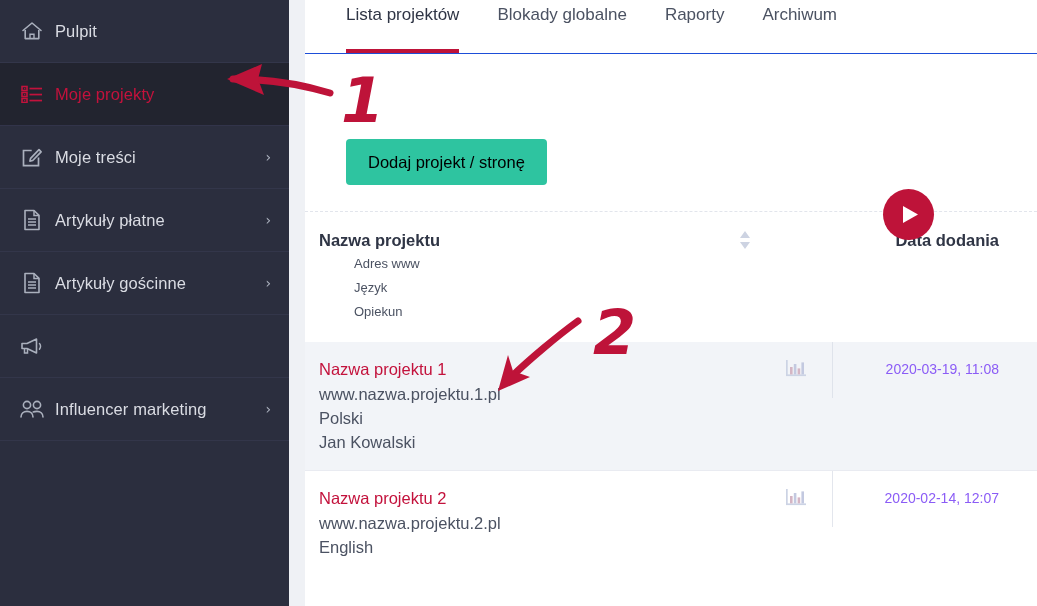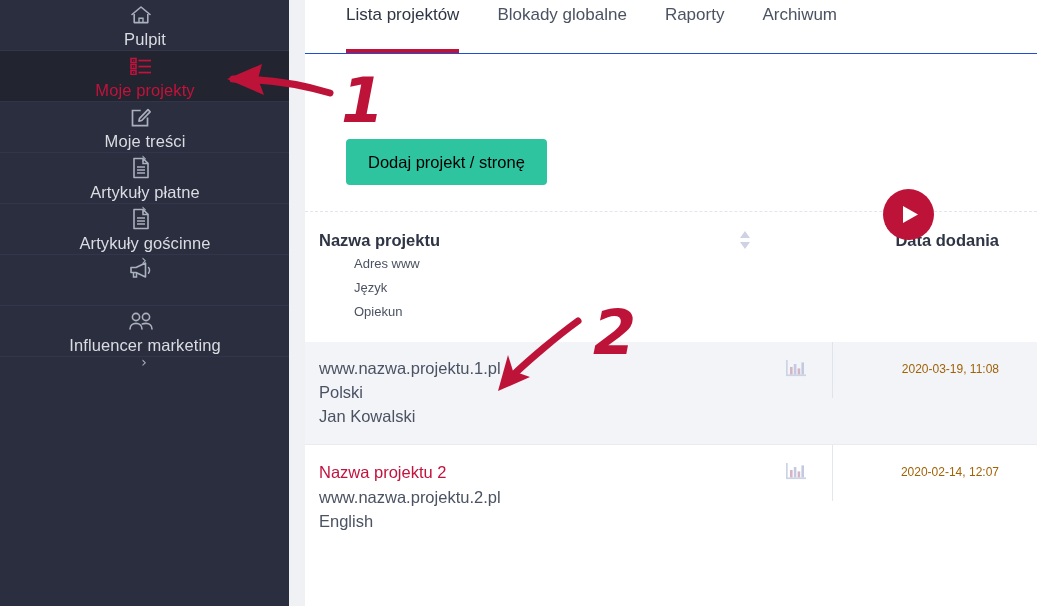--- a/index.html
+++ b/index.html
@@ -26,31 +26,30 @@
     height: 606px;
     background: #2b2e3e;
     flex: 0 0 289px;
     display: flex;
     flex-direction: column;
     position: relative;
     z-index: 2;
   }
 
   .nav-item {
-    height: 51px;
+    height: 63px;
     display: flex;
     align-items: center;
     padding: 0 16px 0 17px;
     color: #dadce3;
     font-size: 16.5px;
     border-bottom: 1px solid #33364a;
     position: relative;
     cursor: pointer;
     white-space: nowrap;
-    flex-direction: column;
   }
   .nav-item:first-child { border-top: none; }
   .nav-item.active {
     background: #22242f;
     color: #c3123c;
     border-bottom: 1px solid #32344a;
   }
 
   .nav-icon {
     width: 30px;
@@ -241,22 +240,22 @@
     line-height: 26px;
     cursor: pointer;
     display: inline-block;
   }
   .row-sub {
     font-size: 16.5px;
     color: #4b5262;
     line-height: 24px;
   }
   .row-date {
-    font-size: 12px;
-    color: #a16207;
+    font-size: 14px;
+    color: #8b5cf6;
     line-height: 26px;
     padding-right: 14px;
   }
 
   .chart-icon { width: 20px; height: 18px; display: block; }
 
   
   .annotations {
     position: absolute;
     left: 0; top: 0;
@@ -410,20 +409,21 @@
           </span>
         </div>
         <div class="col-icon"></div>
         <div class="col-date">
           <div class="hdr-date">Data dodania</div>
         </div>
       </div>
 
       <div class="trow data-row highlight">
         <div class="col-name">
+          <div><a class="row-title">Nazwa projektu 1</a></div>
           <div class="row-sub">www.nazwa.projektu.1.pl</div>
           <div class="row-sub">Polski</div>
           <div class="row-sub">Jan Kowalski</div>
         </div>
         <div class="col-icon">
           <span>
             <svg class="chart-icon" viewBox="0 0 20 18">
                 <rect x="0" y="0" width="1.7" height="16" fill="#ccd3e4"></rect>
                 <rect x="0" y="14.4" width="20" height="1.7" fill="#ccd3e4"></rect>
                 <rect x="4" y="7" width="2.6" height="7.4" fill="#d4b5c4"></rect>

